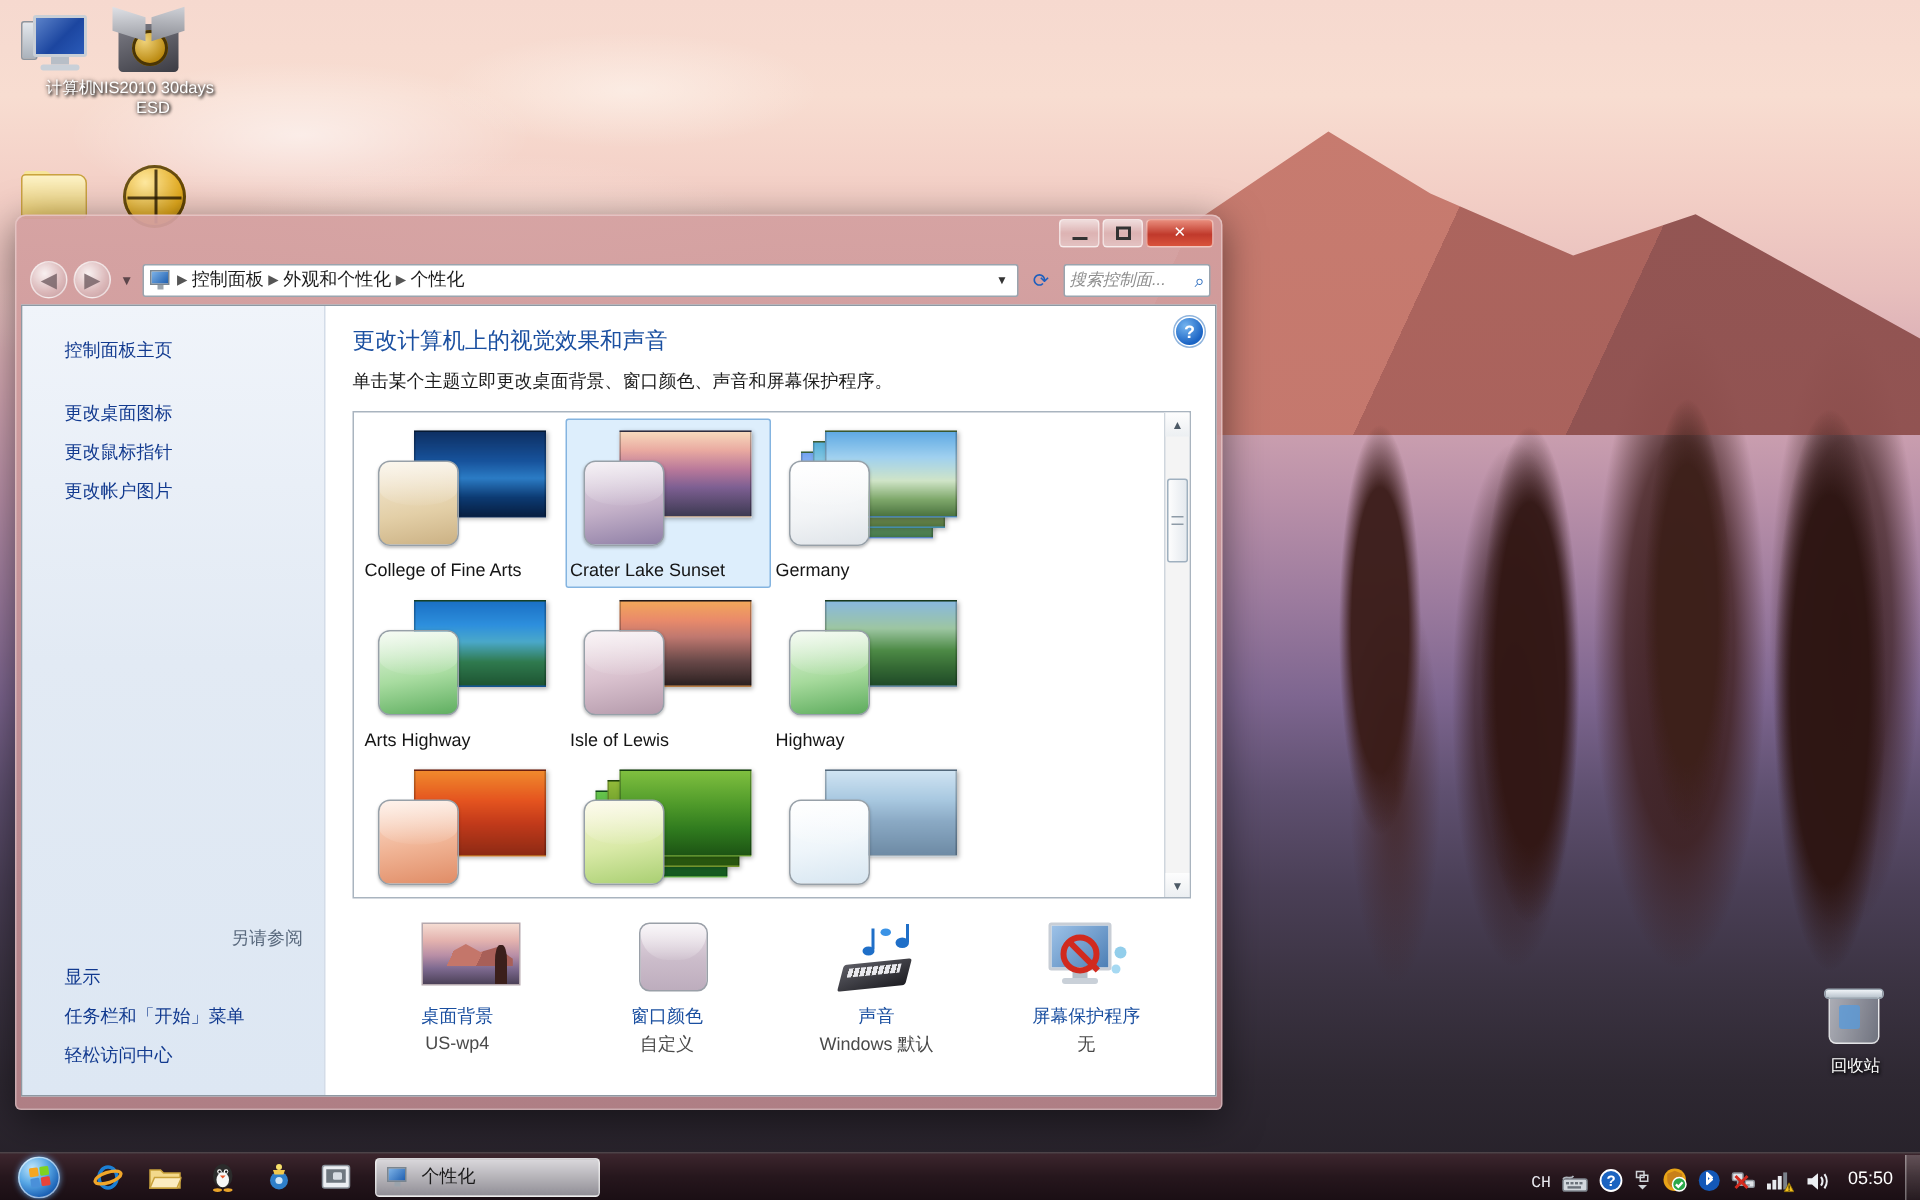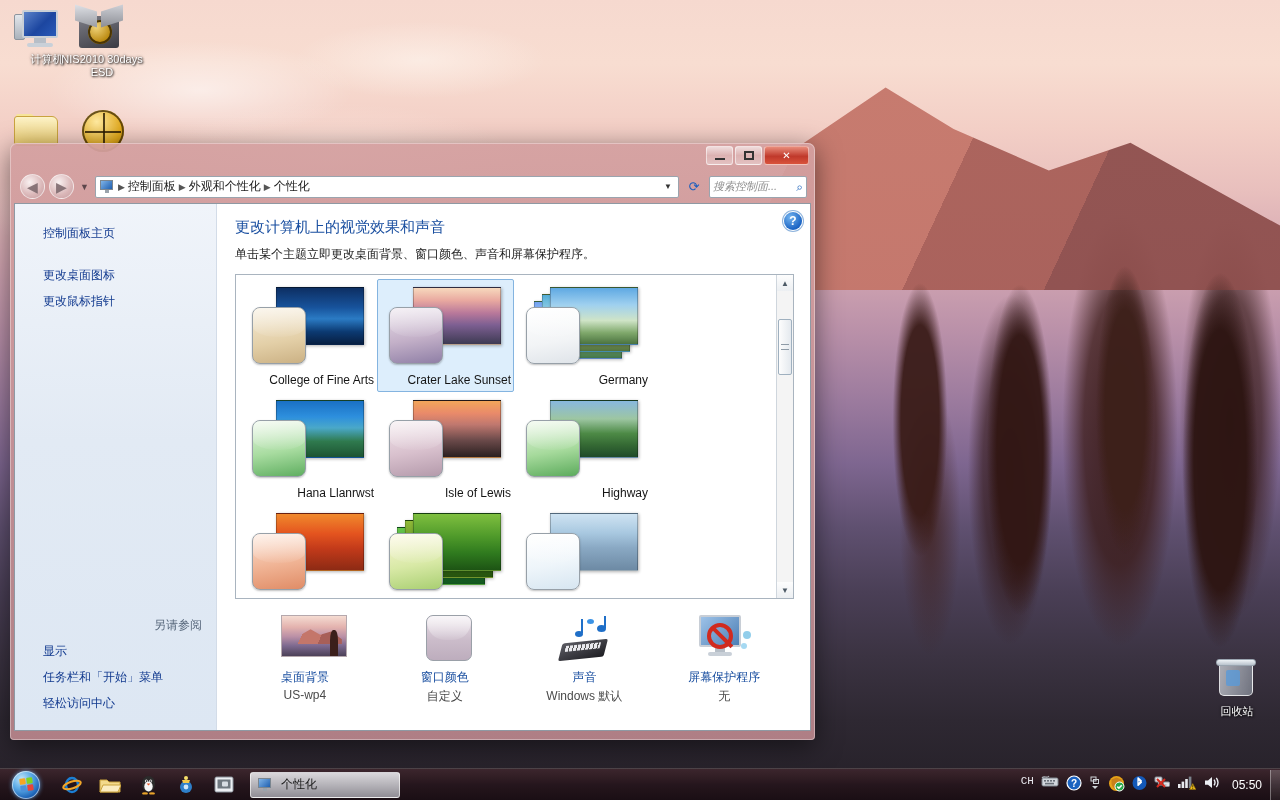--- a/index.html
+++ b/index.html
@@ -152,21 +152,21 @@
   .helpbtn { position: absolute; right: 8px; top: 8px; width: 18px; height: 18px; border-radius: 50%;
     background: radial-gradient(circle at 35% 30%, #74b4ef, #1b64c4 70%); color: #fff; font-size: 12px;
     display:flex; align-items:center; justify-content:center; font-weight: bold; cursor: pointer;
     box-shadow: 0 0 0 1px #fff, 0 0 0 2px #8fb4dd; }
   .page-title { font-size: 15px; color: #1a4fa0; margin-bottom: 9px; }
   .page-sub { font-size: 12px; color: #1c1c1c; margin-bottom: 11px; }
 
   #themebox { border: 1px solid #a9b4bf; height: 325px; position: relative; overflow: hidden; background: #fff; }
   #themescroll { position: absolute; inset: 0 17px 0 0; overflow: hidden; padding: 4px 0 0 4px; }
   .theme-row { display: flex; }
-  .theme-cell { width: 137px; padding: 5px 2px 4px; text-align: right; cursor: pointer; border: 1px solid transparent; border-radius: 2px; }
+  .theme-cell { width: 137px; padding: 5px 2px 4px; text-align: left; cursor: pointer; border: 1px solid transparent; border-radius: 2px; }
   .theme-cell.selected { background: #ddeefc; border-color: #84b4e0; }
   .thumb { position: relative; width: 122px; height: 86px; margin: 0 auto 2px; }
   .thumb .ph { position: absolute; right: 6px; top: 2px; width: 88px; height: 58px; border: 1px solid rgba(0,0,0,.25);
     box-shadow: 1px 1px 3px rgba(0,0,0,.3); background-size: cover; }
   .thumb .ph2 { position:absolute; right: 14px; top: 9px; width: 88px; height: 58px; border:1px solid rgba(0,0,0,.2);
     box-shadow: 1px 1px 3px rgba(0,0,0,.25); }
   .thumb .ph3 { position:absolute; right: 22px; top: 16px; width: 88px; height: 58px; border:1px solid rgba(0,0,0,.2);
     box-shadow: 1px 1px 3px rgba(0,0,0,.25); }
   .thumb .sq { position: absolute; left: 4px; top: 22px; width: 54px; height: 57px; border-radius: 8px;
     border: 1px solid #97a0a8; box-shadow: 0 1px 2px rgba(0,0,0,.25); overflow: hidden; }
@@ -237,21 +237,21 @@
     box-shadow: 0 0 4px rgba(120,190,255,.75), inset 0 0 0 1px rgba(255,255,255,.55);
     position: relative; display:flex; align-items:center; justify-content:center; }
   .orb .flag { width: 13px; height: 13px; display: grid; grid-template-columns: 1fr 1fr; grid-template-rows: 1fr 1fr; gap: 1px; transform: rotate(-8deg); }
   .orb .flag i { display: block; border-radius: 1px; }
   .qlaunch { display: flex; align-items: center; gap: 2px; margin-left: 4px; }
   .qbtn { width: 36px; height: 28px; display:flex; align-items:center; justify-content:center; cursor: pointer; border-radius:3px; position: relative; }
   .tb-task { height: 26px; margin-left: 8px; padding: 0 10px 0 6px; border-radius: 3px;
     background: linear-gradient(180deg, rgba(235,235,238,.9), rgba(170,170,178,.82));
     border: 1px solid rgba(255,255,255,.6); display: flex; align-items: center; gap: 6px;
     font-size: 12px; color: #1a1a1a; min-width: 150px; cursor: pointer; }
-  #tray { margin-left: auto; display: flex; align-items: flex-start; gap: 7px; padding-right: 4px; height: 20px; }
+  #tray { margin-left: auto; display: flex; align-items: flex-end; gap: 7px; padding-right: 4px; height: 20px; }
   .tray-item { display:flex; align-items:center; justify-content:center; cursor: pointer; color: #e8e8ee; font-size: 11px; }
   #clock { color: #fff; font-size: 12px; padding: 0 8px; cursor: pointer; }
   #showdesk { width: 10px; height: 30px; border-left: 1px solid rgba(255,255,255,.35);
     background: linear-gradient(180deg, rgba(255,255,255,.2), rgba(255,255,255,.05)); cursor: pointer; }
 </style>
 </head>
 <body>
 
 <div id="desktop">
   <div id="treeline"></div>
@@ -346,20 +346,21 @@
     </div>
   </div>
 
   <div id="wbody">
 
     <div id="leftpane">
       <a class="lp-link">控制面板主页</a>
       <div class="lp-gap"></div>
       <a class="lp-link">更改桌面图标</a>
       <a class="lp-link">更改鼠标指针</a>
+      <a class="lp-link">更改帐户图片</a>
 
       <div class="lp-bottom">
         <div class="lp-head">另请参阅</div>
         <a class="lp-link">显示</a>
         <a class="lp-link">任务栏和「开始」菜单</a>
         <a class="lp-link">轻松访问中心</a>
       </div>
     </div>
 
     <div id="rightpane">
@@ -393,21 +394,21 @@
                 </div>
                 <div class="theme-label">Germany</div>
               </div>
             </div>
             <div class="theme-row">
               <div class="theme-cell">
                 <div class="thumb">
                   <div class="ph" style="background: linear-gradient(rgb(26, 112, 196) 0%, rgb(45, 143, 221) 28%, rgb(74, 168, 201) 48%, rgb(47, 122, 78) 72%, rgb(29, 84, 50) 100%);"></div>
                   <div class="sq" style="background: linear-gradient(170deg, rgb(234, 247, 230), rgb(168, 220, 160) 55%, rgb(95, 174, 96));"></div>
                 </div>
-                <div class="theme-label">Hana Llanrwst</div>
+                <div class="theme-label">Arts Highway</div>
               </div>
               <div class="theme-cell">
                 <div class="thumb">
                   <div class="ph" style="background: linear-gradient(rgb(242, 166, 90) 0%, rgb(233, 138, 106) 22%, rgb(192, 120, 111) 42%, rgb(107, 74, 74) 70%, rgb(43, 32, 32) 100%);"></div>
                   <div class="sq" style="background: linear-gradient(170deg, rgb(243, 231, 236), rgb(216, 192, 205) 55%, rgb(180, 154, 171));"></div>
                 </div>
                 <div class="theme-label">Isle of Lewis</div>
               </div>
               <div class="theme-cell">
                 <div class="thumb">

